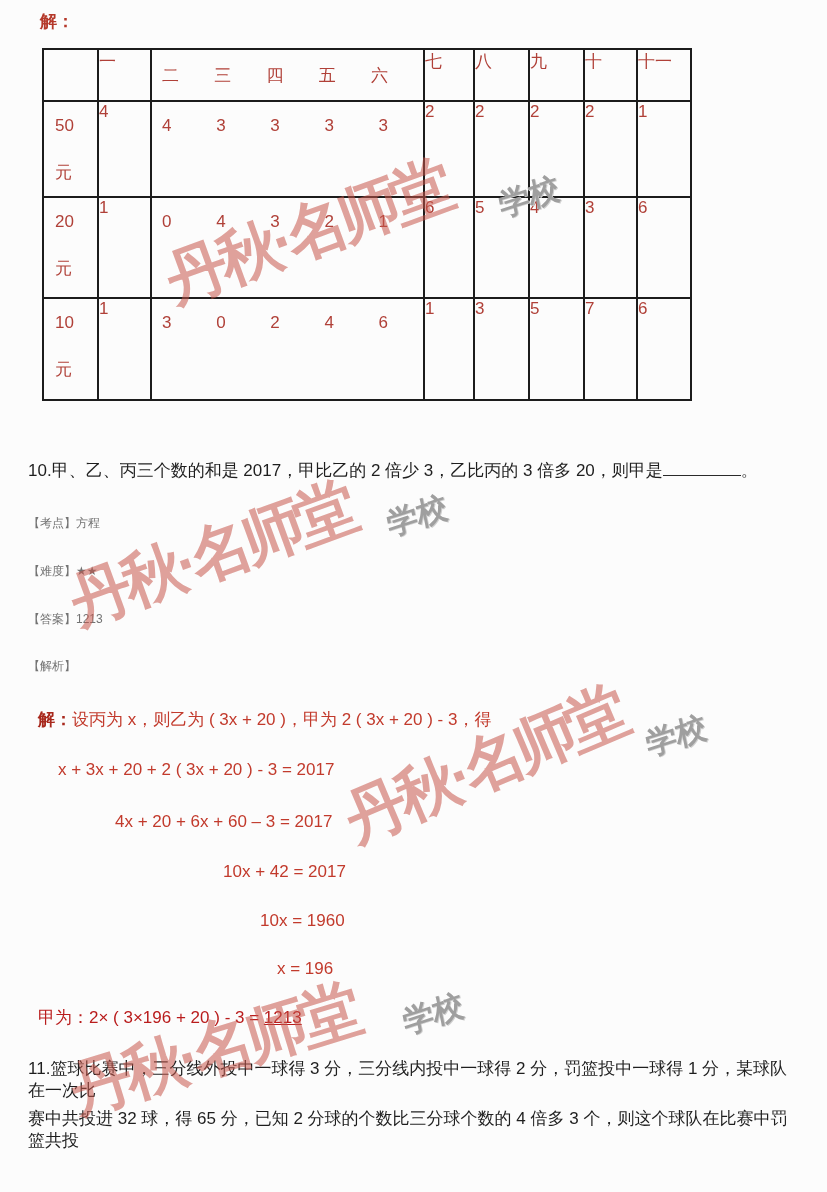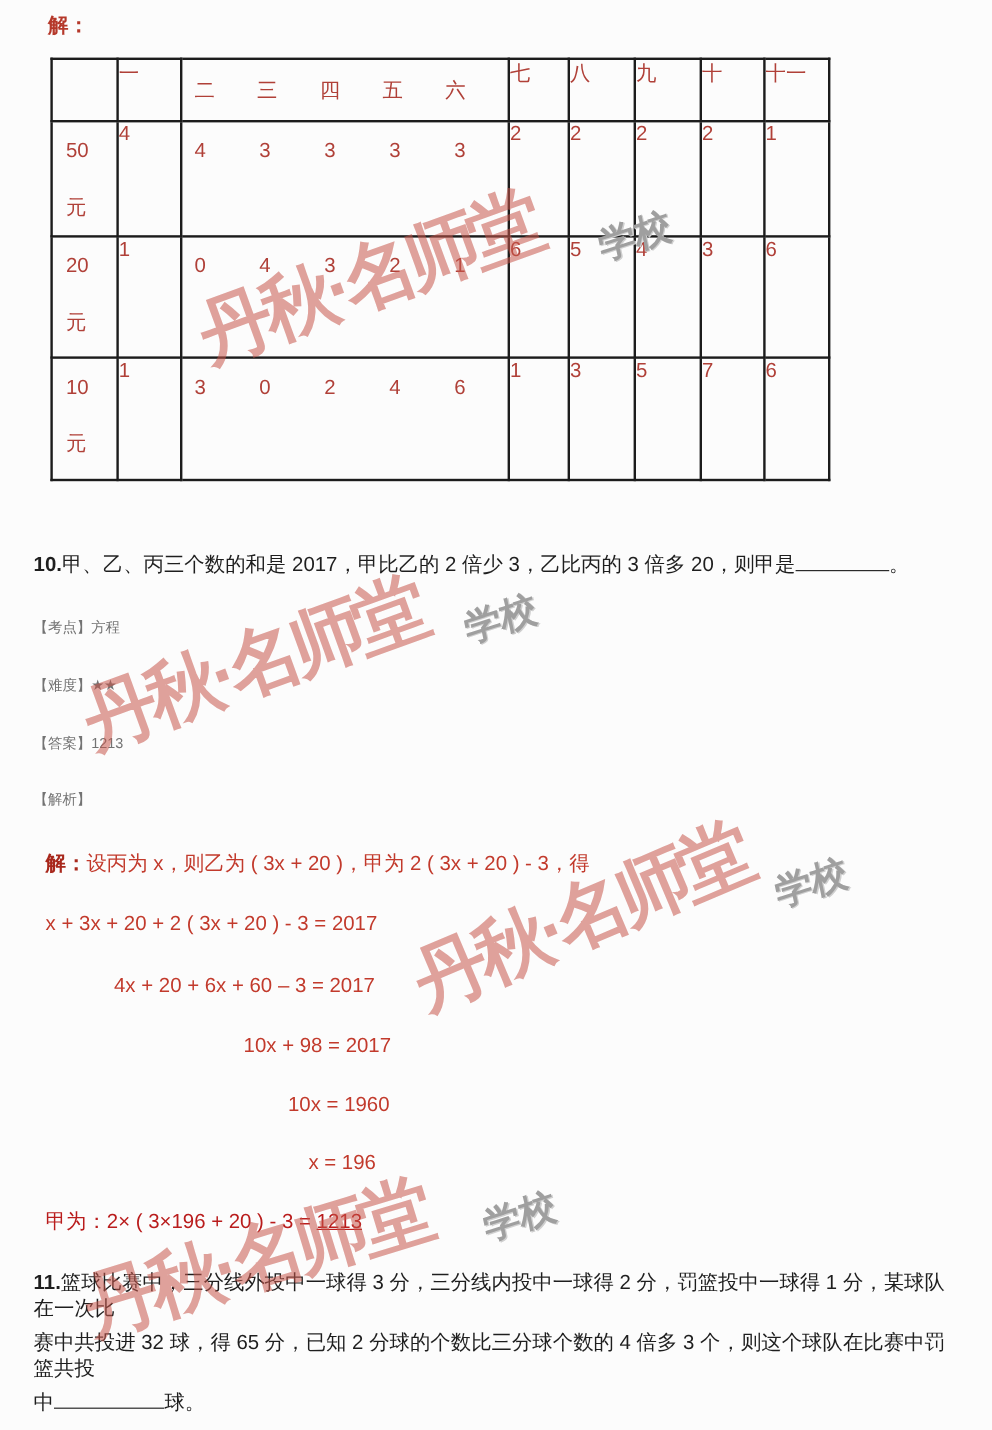--- a/index.html
+++ b/index.html
@@ -29,29 +29,29 @@
   tr.r3{height:102px;}
   td.hcell{vertical-align:middle;padding-left:14px;}
   td.hc1{vertical-align:middle;padding-left:21px;}
   .mrow{display:flex;justify-content:space-between;padding:14px 35px 0 10px;}
   .mrow.hm{padding-top:0;align-items:center;height:50px;}
   td.lbl div{padding-left:11px;line-height:47px;}
   td.lbl{padding-top:11px;margin-left:40px;}
   td.c1,td.d{padding:14px 0 0 12px;}
   
   .q{position:absolute;left:28px;width:775px;font-size:17px;color:#1e1e1e;line-height:22px;}
-  .qnum{font-weight:bold;}
+  .qnum{font-weight:normal;}
   .meta{position:absolute;left:28px;font-size:12px;color:#737373;}
   .m-kaodian{top:515px;}
   .m-nandu{top:563px;}
   .m-daan{top:611px;}
   .m-jiexi{top:658px;}
   .sol-intro{position:absolute;left:38px;top:708px;font-size:17px;color:#c23a2c;text-align:right;}
   .sol-intro b{color:#a8281c;}
-  .eq{position:absolute;font-size:17px;color:#c23a2c;white-space:nowrap;}
+  .eq{position:absolute;font-size:17px;color:#c23a2c;white-space:nowrap;margin-left:20px;}
   .eq1{left:38px;top:760px;}
   .eq2{left:95px;top:812px;}
   .eq3{left:203px;top:862px;}
   .eq4{left:240px;top:911px;}
   .eq5{left:257px;top:959px;}
   .final{position:absolute;left:38px;top:1006px;font-size:17px;color:#b91c1c;}
   .ans-ul{text-decoration:underline;}
   .q10{top:460px;}
   .q11-l1{top:1058px;}
   .q11-l2{top:1108px;}
@@ -193,36 +193,33 @@
   <div class="meta m-nandu">【难度】★★</div>
   <div class="meta m-daan">【答案】1213</div>
   <div class="meta m-jiexi">【解析】</div>
 
   <div class="sol-intro">
     <b>解：</b><span>设丙为 x，则乙为 ( 3x + 20 )，甲为 2 ( 3x + 20 ) - 3，得</span>
   </div>
 
   <div class="eq eq1">x + 3x + 20 + 2 ( 3x + 20 ) - 3 = 2017</div>
   <div class="eq eq2">4x + 20 + 6x + 60 – 3 = 2017</div>
-  <div class="eq eq3">10x + 98 = 2017</div>
+  <div class="eq eq3">10x + 42 = 2017</div>
   <div class="eq eq4">10x = 1960</div>
   <div class="eq eq5">x = 196</div>
 
   <div class="final">
     <span>甲为：2× ( 3×196 + 20 ) - 3 = </span><span class="ans-ul">1213</span>
   </div>
 
   <div class="q q11-l1">
     <span class="qnum">11.</span><span>篮球比赛中，三分线外投中一球得 3 分，三分线内投中一球得 2 分，罚篮投中一球得 1 分，某球队在一次比</span>
   </div>
   <div class="q q11-l2">
     <span>赛中共投进 32 球，得 65 分，已知 2 分球的个数比三分球个数的 4 倍多 3 个，则这个球队在比赛中罚篮共投</span>
-  </div>
-  <div class="q q11-l3">
-    <span>中</span><span class="blank bw90"></span><span>球。</span>
   </div>
 
   <div class="wm wm1">丹秋·名师堂</div>
   <div class="wm wm2">丹秋·名师堂</div>
   <div class="wm wm3">丹秋·名师堂</div>
   <div class="wm wm4">丹秋·名师堂</div>
   <div class="stamp s1">学校</div>
   <div class="stamp s2">学校</div>
   <div class="stamp s3">学校</div>
   <div class="stamp s4">学校</div>

